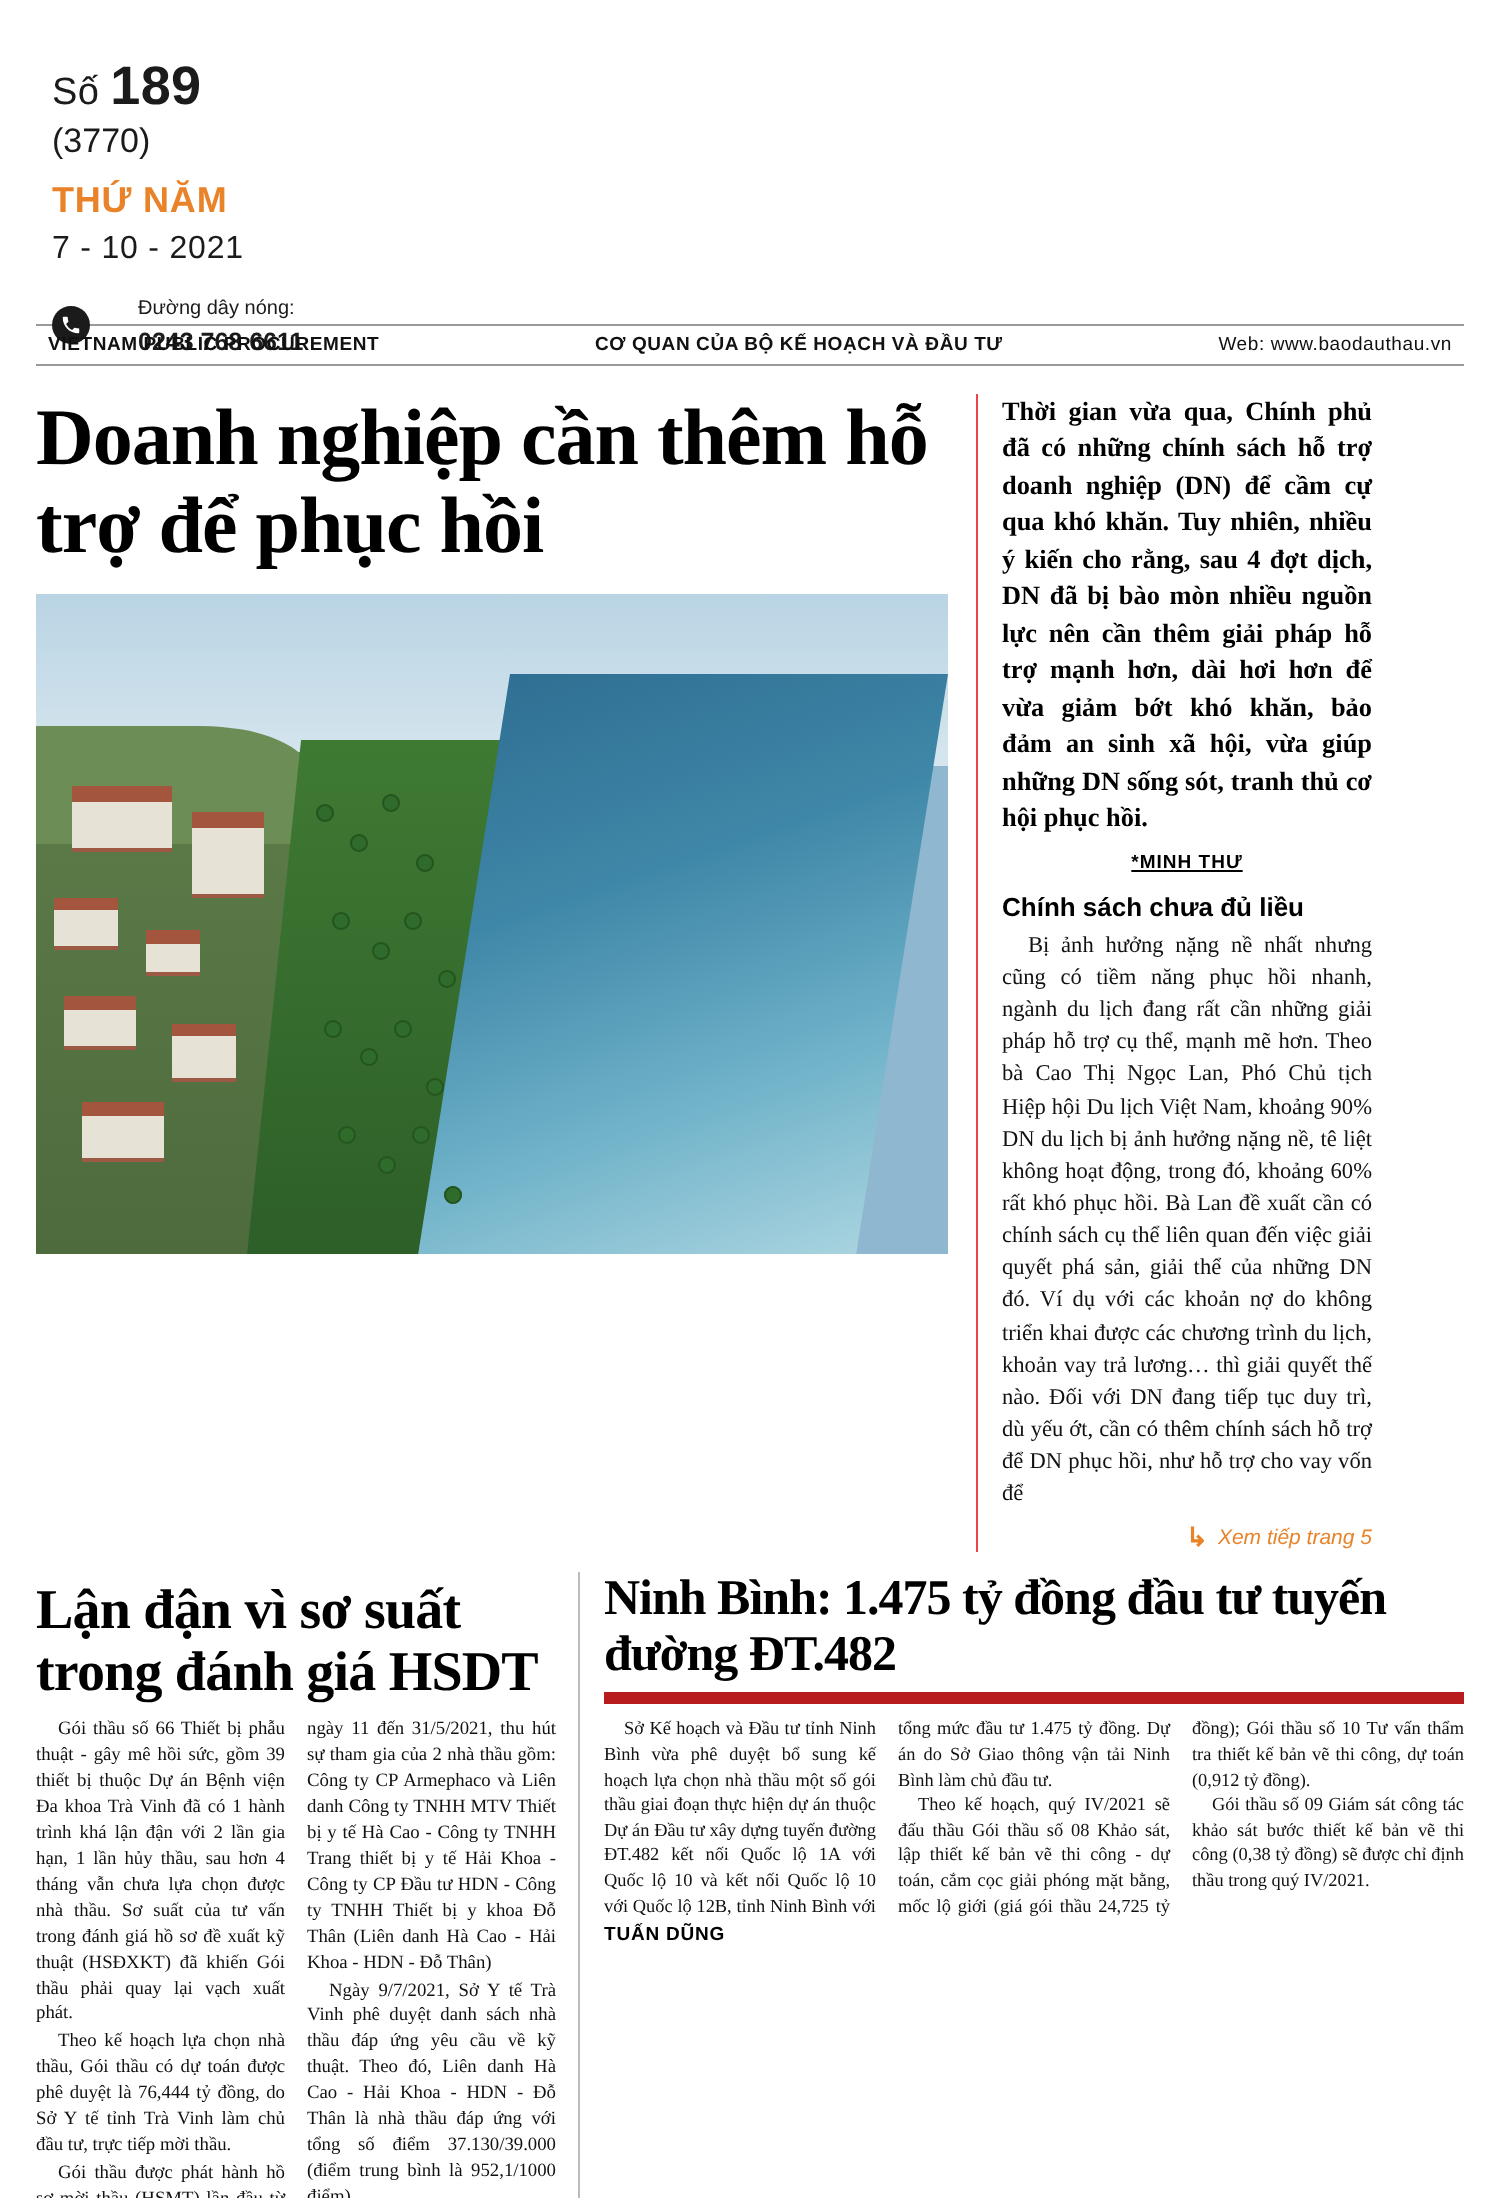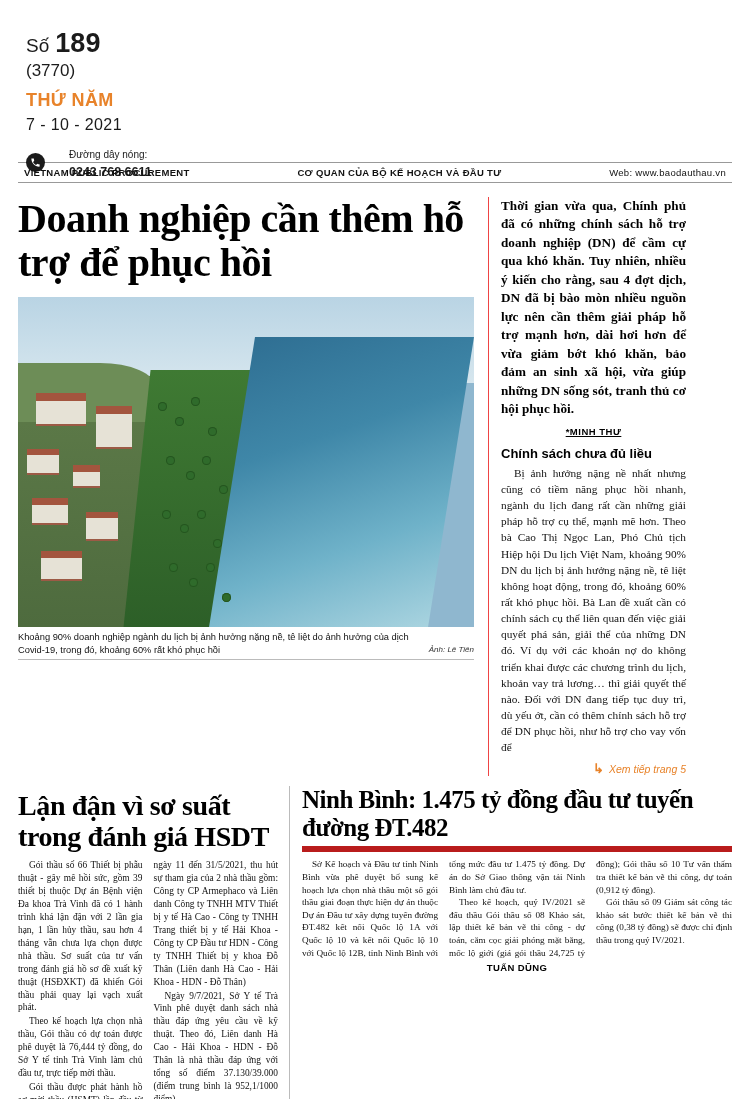--- a/index.html
+++ b/index.html
@@ -113,21 +113,21 @@
     font-family: "Liberation Serif", serif;
     font-weight: 700; font-size: 25px; line-height: 1.1; color: #000;
     letter-spacing: -.5px; border-bottom: 6px solid #b91c1c; padding-bottom: 5px;
   }
   .three-col {
     margin-top: 6px; column-count: 3; column-gap: 11px;
     font-family: "Liberation Serif", serif;
     font-size: 9.2px; line-height: 1.37; text-align: justify; color: #111;
   }
   .three-col p { text-indent: 10px; }
-  .sig { text-align: center; font-size: 9.5px; font-weight: 700; letter-spacing: .4px; margin-top: 3px; }
+  .sig { text-align: left; font-size: 9.5px; font-weight: 700; letter-spacing: .4px; margin-top: 3px; }
 
   
   .beach { position: absolute; inset: 0; }
   .sky { position: absolute; left:0; right:0; top:0; height: 26%;
          background: linear-gradient(#b9d4e4, #d6e6ee); }
   .sea { position: absolute; right: 0; top: 12%; width: 48%; height: 88%;
          background: linear-gradient(160deg, #2f6f93 0%, #3f87a8 35%, #6fb2c9 70%, #a8d3df 100%);
          transform: skewX(-9deg); transform-origin: top right; }
   .surf { position: absolute; right: 28%; top: 20%; width: 16%; height: 80%;
           background: linear-gradient(#eaf4f6, #cde6ec); transform: skewX(-9deg); opacity: .85; }
@@ -223,24 +223,20 @@
             <i style="left:46%; top:52%;"></i>
               <i style="left:64%; top:64%;"></i>
             <i style="left:16%; top:74%;"></i>
               <i style="left:38%; top:80%;"></i>
             <i style="left:56%; top:74%;"></i>
               <i style="left:74%; top:86%;"></i>
           </div>
         </div>
       </div>
 
-      <div class="caption">
-        <span>Khoảng 90% doanh nghiệp ngành du lịch bị ảnh hưởng nặng nề, tê liệt do ảnh hưởng của dịch Covid-19, trong đó, khoảng 60% rất khó phục hồi</span>
-        <span class="caption-credit">Ảnh: Lê Tiên</span>
-      </div>
     </div>
 
     <div class="lead-right">
       <div class="lead-deck">Thời gian vừa qua, Chính phủ đã có những chính sách hỗ trợ doanh nghiệp (DN) để cầm cự qua khó khăn. Tuy nhiên, nhiều ý kiến cho rằng, sau 4 đợt dịch, DN đã bị bào mòn nhiều nguồn lực nên cần thêm giải pháp hỗ trợ mạnh hơn, dài hơi hơn để vừa giảm bớt khó khăn, bảo đảm an sinh xã hội, vừa giúp những DN sống sót, tranh thủ cơ hội phục hồi.</div>
       <div class="byline">*MINH THƯ</div>
       <div class="sub-head">Chính sách chưa đủ liều</div>
       <div class="lead-body">
         <p>Bị ảnh hưởng nặng nề nhất nhưng cũng có tiềm năng phục hồi nhanh, ngành du lịch đang rất cần những giải pháp hỗ trợ cụ thể, mạnh mẽ hơn. Theo bà Cao Thị Ngọc Lan, Phó Chủ tịch Hiệp hội Du lịch Việt Nam, khoảng 90% DN du lịch bị ảnh hưởng nặng nề, tê liệt không hoạt động, trong đó, khoảng 60% rất khó phục hồi. Bà Lan đề xuất cần có chính sách cụ thể liên quan đến việc giải quyết phá sản, giải thể của những DN đó. Ví dụ với các khoản nợ do không triển khai được các chương trình du lịch, khoản vay trả lương… thì giải quyết thế nào. Đối với DN đang tiếp tục duy trì, dù yếu ớt, cần có thêm chính sách hỗ trợ để DN phục hồi, như hỗ trợ cho vay vốn để</p>
       </div>
       <div class="jump">

